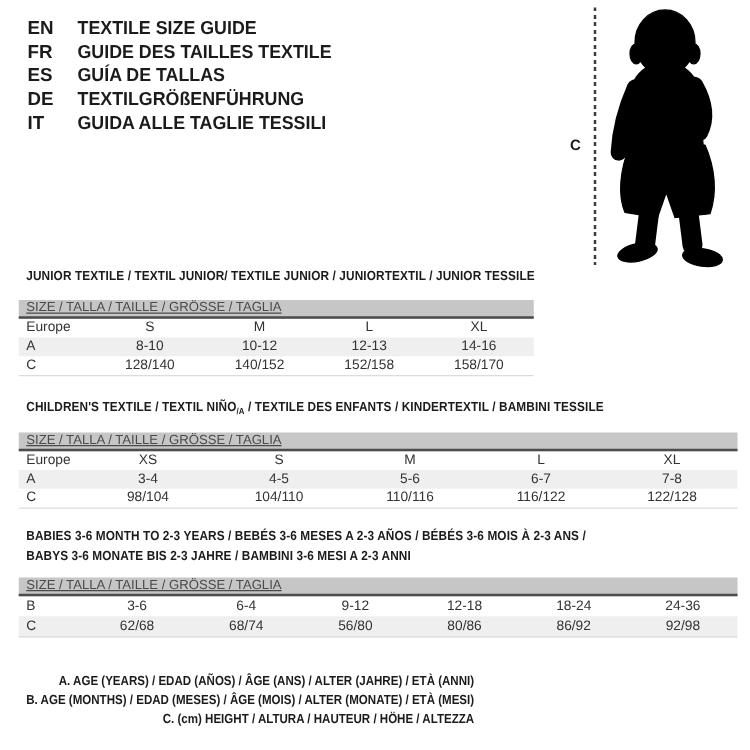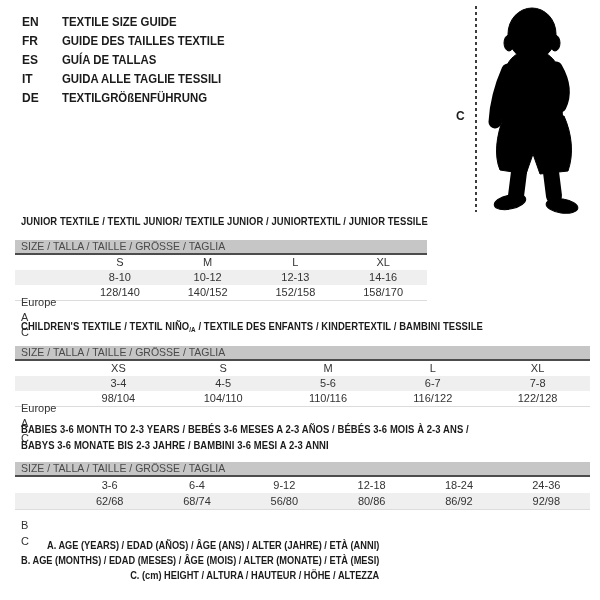--- a/index.html
+++ b/index.html
@@ -6,21 +6,21 @@
   body{
     width:600px;height:600px;position:relative;overflow:hidden;
     background:#ffffff;color:#1b1b1b;
     font-family:"Liberation Sans", sans-serif;
     -webkit-font-smoothing:antialiased;
   }
   .abs{position:absolute;}
 
   
   .lang-list{top:13px;left:22px;}
-  .lang-row{display:flex;height:19px;line-height:19px;font-weight:bold;font-size:12px;}
+  .lang-row{display:flex;height:19px;line-height:19px;font-weight:bold;font-size:15px;}
   .lang-code{width:40px;}
   .lang-title{display:inline-block;transform:scaleX(0.95);transform-origin:left center;white-space:nowrap;}
 
   
   .dash-line{left:475px;top:6px;width:2px;height:206px;
     background:repeating-linear-gradient(to bottom,#3d3d3d 0 3px,transparent 3px 6px);}
   .c-label{left:456px;top:109px;font-weight:bold;font-size:12px;}
   .baby-svg{left:480px;top:4px;}
 
   
@@ -30,26 +30,26 @@
   .t2-title{top:320px;left:21px;}
   .t3-title{top:421px;left:21px;line-height:16px;}
   .sub{font-size:7px;vertical-align:-2px;}
 
   
   .grid{left:15px;}
   .t1{top:240px;width:412px;}
   .t2{top:346px;width:575px;}
   .t3{top:462px;width:575px;}
   .size-bar{height:13px;line-height:13px;background:#c6c6c6;border-bottom:2px solid #4c4c4c;
-    color:#4a4a4a;font-size:10.5px;padding-left:6px;}
+    color:#4a4a4a;font-size:10.5px;padding-left:6px;text-decoration:underline;}
   .trow{display:flex;font-size:11px;height:15px;line-height:15px;color:#333333;}
   .t3 .trow{height:16px;line-height:16px;}
   .trow.shaded{background:#efefef;}
   .trow.last{border-bottom:1px solid #dcdcdc;}
-  .tlabel{padding-left:6px;text-align:left;margin-top:40px;}
+  .tlabel{padding-left:6px;text-align:left;}
   .t1 .tlabel{width:55px;}
   .t2 .tlabel,.t3 .tlabel{width:45px;}
   .tcell{flex:1;text-align:center;}
 
   
   .footnotes{top:538px;left:21px;text-align:right;}
   .fn-line{font-weight:bold;font-size:10.5px;height:15px;line-height:15px;white-space:nowrap;
     transform:scaleX(0.88);transform-origin:left center;}
 </style>
 </head>
@@ -62,26 +62,26 @@
   </div>
   <div class="lang-row">
     <span class="lang-code">FR</span>
     <span class="lang-title">GUIDE DES TAILLES TEXTILE</span>
   </div>
   <div class="lang-row">
     <span class="lang-code">ES</span>
     <span class="lang-title">GUÍA DE TALLAS</span>
   </div>
   <div class="lang-row">
+    <span class="lang-code">DE</span>
+    <span class="lang-title">TEXTILGRÖßENFÜHRUNG</span>
+  </div>
+  <div class="lang-row">
     <span class="lang-code">IT</span>
     <span class="lang-title">GUIDA ALLE TAGLIE TESSILI</span>
-  </div>
-  <div class="lang-row">
-    <span class="lang-code">DE</span>
-    <span class="lang-title">TEXTILGRÖßENFÜHRUNG</span>
   </div>
 </div>
 
 <span class="abs c-label">C</span>
 <div class="abs dash-line"></div>
 <svg class="abs baby-svg" width="120" height="212" viewBox="0 0 120 212" aria-hidden="true">
   <g fill="#000000" stroke="#000000">
 
     <ellipse cx="29" cy="39" rx="5" ry="8"></ellipse>
     <ellipse cx="75" cy="39" rx="5" ry="8"></ellipse>

